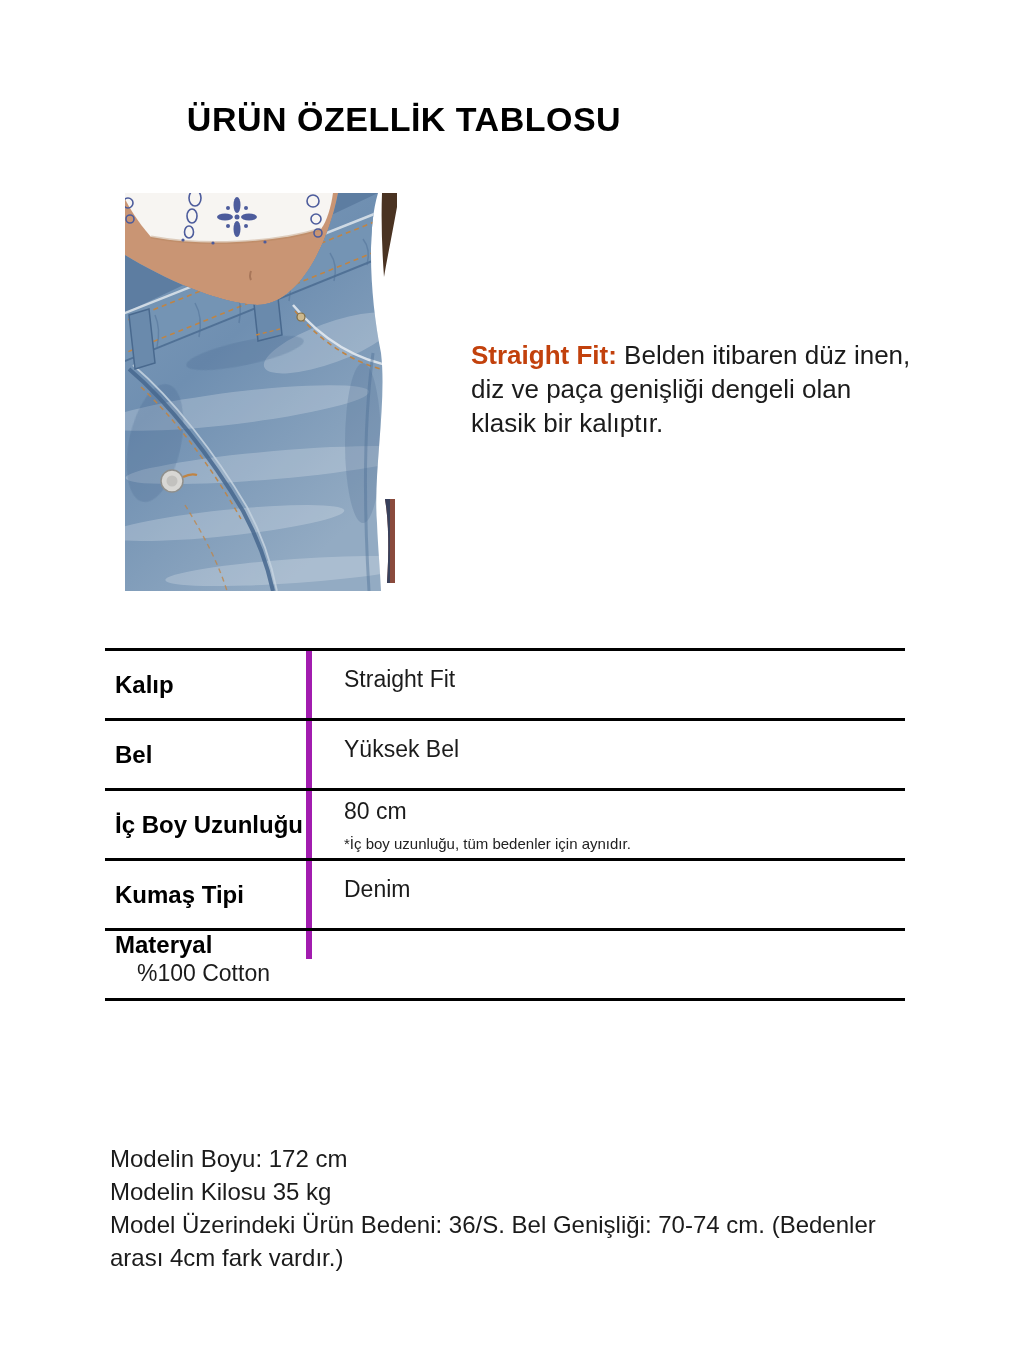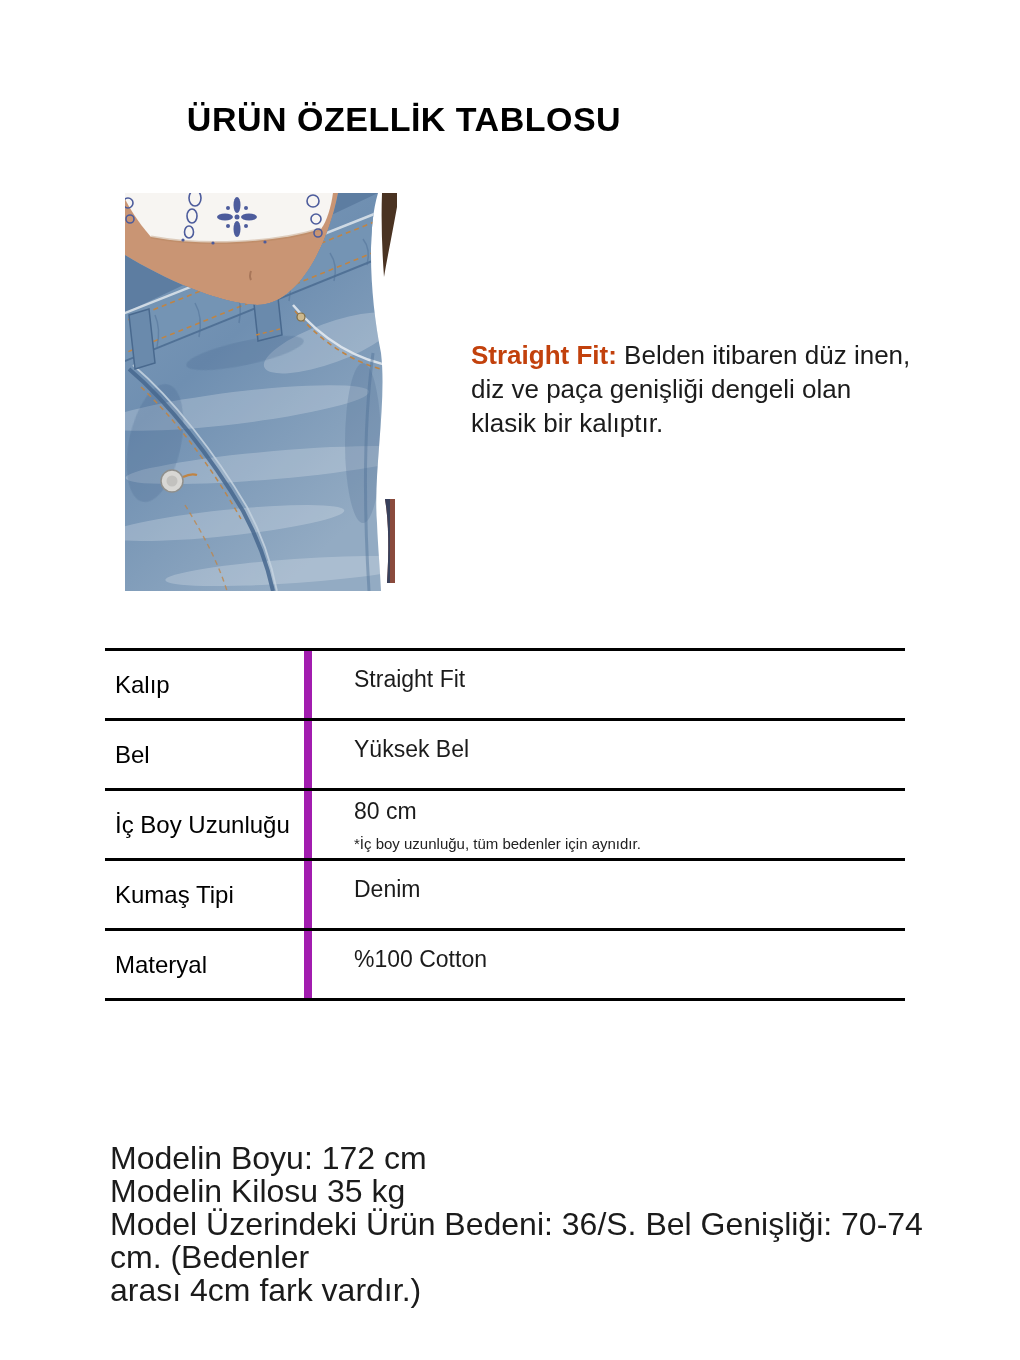--- a/index.html
+++ b/index.html
@@ -26,35 +26,35 @@
     font-size:26px;line-height:34px;color:#1b1b1b;
   }
   .desc .b{font-weight:bold;color:#c2410c;}
 
   .spec-table{
     position:absolute;left:105px;top:648px;width:800px;
   }
   .spec-row{
     display:flex;height:67px;border-top:3px solid #000;
   }
-  .spec-row:last-child{border-bottom:3px solid #000;}
+  .spec-row:last-child{border-bottom:3px solid #000;flex-direction:column;}
   .cell-label{
-    box-sizing:border-box;width:207px;border-right:8px solid #a21caf;
+    box-sizing:border-box;width:207px;border-right:6px solid #a21caf;
     display:flex;align-items:center;padding-left:10px;
-    font-weight:normal;font-size:24px;color:#000;
+    font-weight:bold;font-size:24px;color:#000;
   }
   .cell-value{
     flex:1;display:flex;flex-direction:column;justify-content:center;
-    padding-left:42px;font-size:23px;color:#1b1b1b;
+    padding-left:32px;font-size:23px;color:#1b1b1b;
   }
   .cell-note{font-size:15px;margin-top:10px;color:#222;}
 
   .footer-info{
     position:absolute;left:110px;top:1142px;width:820px;
-    font-size:32px;line-height:33px;color:#1b1b1b;
+    font-size:24px;line-height:33px;color:#1b1b1b;
   }
 </style>
 </head>
 <body>
 
 <div class="page">
 
   <div class="title">ÜRÜN ÖZELLİK TABLOSU</div>
 
   <div class="photo">

